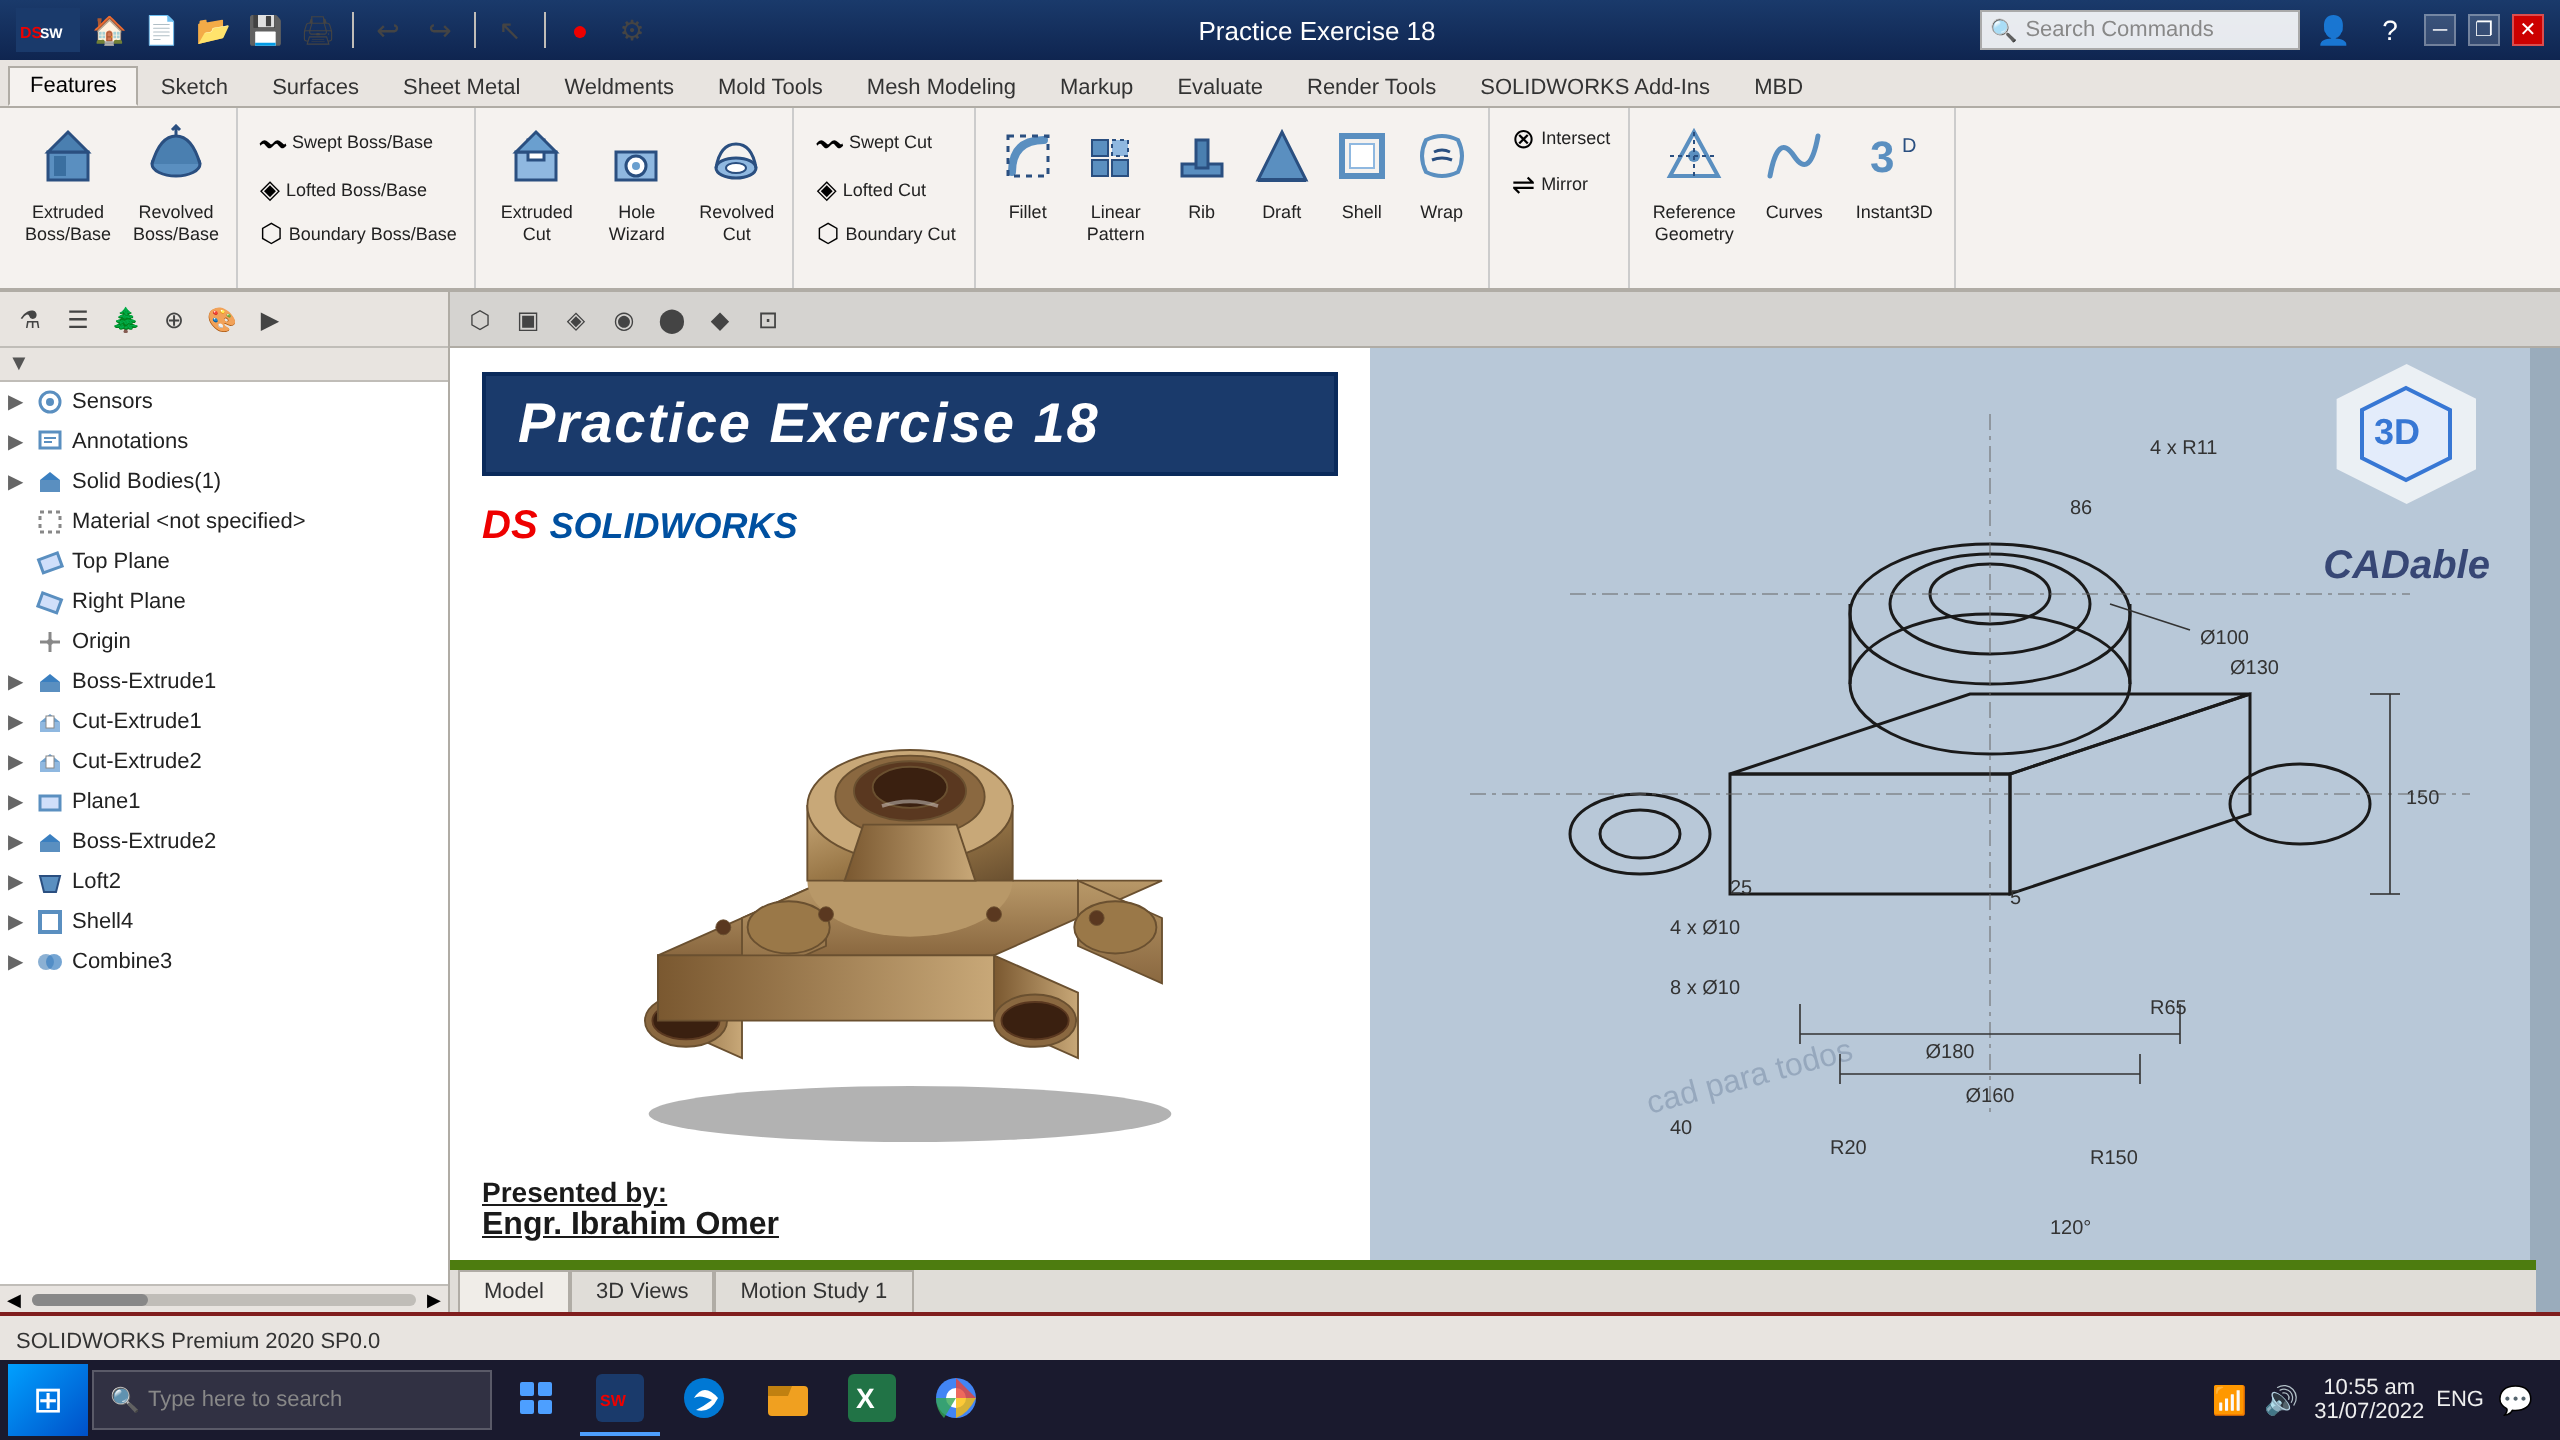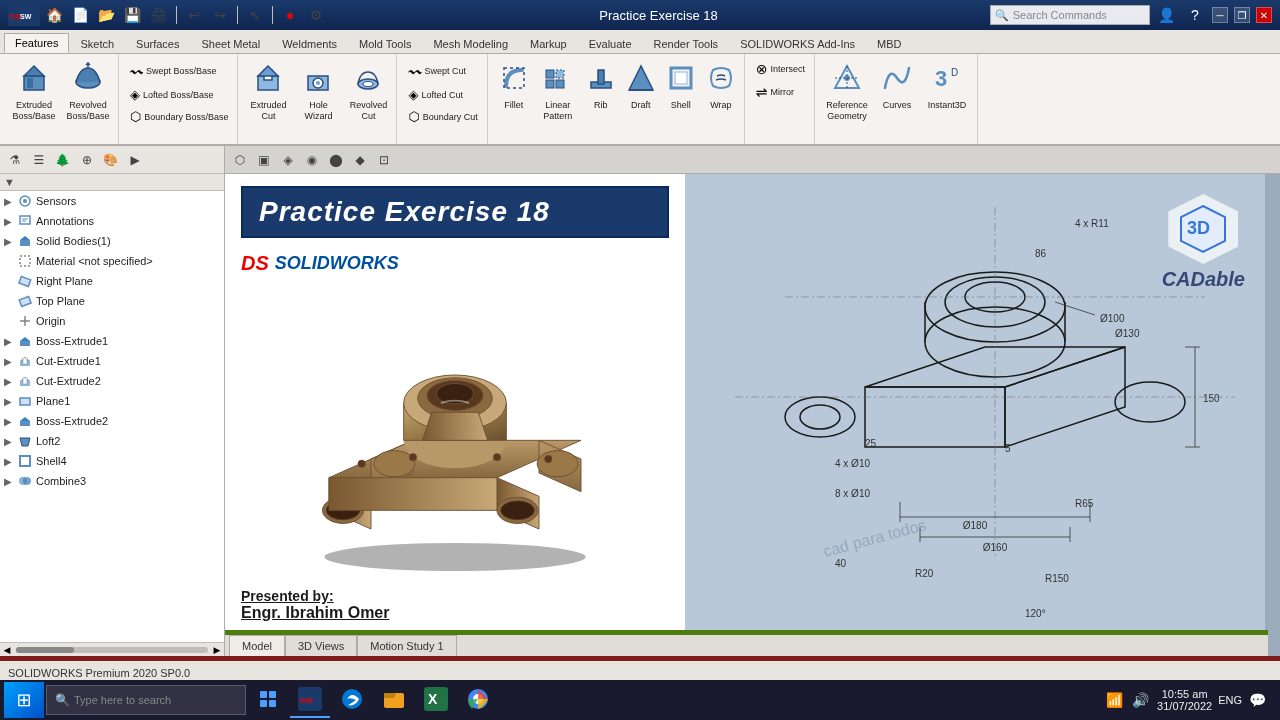--- a/index.html
+++ b/index.html
@@ -58,39 +58,39 @@
 
     
     #drawing-area { position: absolute; top: 0; right: 0; width: 580px; bottom: 0; background: #ccd6e0; overflow: hidden; }
 
     
     #view-tabs { position: absolute; bottom: 0; left: 0; right: 0; height: 26px; background: #e0ddd8; border-top: 1px solid #b0aca5; display: flex; align-items: flex-end; padding: 0 4px; }
     .vtab { height: 22px; padding: 0 12px; display: flex; align-items: center; font-size: 11px; cursor: pointer; border: 1px solid #b0aca5; border-bottom: none; background: #e0ddd8; color: #333; }
     .vtab.active { background: #f0ede8; border-color: #b0aca5; border-bottom: 1px solid #f0ede8; }
 
     
-    #statusbar { height: 28px; background: #e8e4e0; border-top: 5px solid #7f1d1d; display: flex; align-items: center; padding: 0 8px; gap: 8px; font-size: 11px; color: #333; }
+    #statusbar { height: 28px; background: #e8e4e0; border-top: 2px solid #7f1d1d; display: flex; align-items: center; padding: 0 8px; gap: 8px; font-size: 11px; color: #333; }
 
     
     #taskbar { height: 40px; background: #1a1a2e; display: flex; align-items: center; padding: 0 4px; gap: 2px; position: fixed; bottom: 0; left: 0; right: 0; }
     .taskbar-start { width: 40px; height: 36px; background: linear-gradient(135deg, #00a0ff, #0050c8); display: flex; align-items: center; justify-content: center; color: white; font-size: 18px; cursor: pointer; }
     .taskbar-search { flex: 0 0 200px; height: 30px; background: rgba(255,255,255,0.1); border: 1px solid rgba(255,255,255,0.2); display: flex; align-items: center; padding: 0 8px; color: #aaa; font-size: 11px; gap: 4px; }
     .taskbar-apps { display: flex; align-items: center; gap: 2px; flex: 1; }
     .tb-app { width: 40px; height: 36px; display: flex; align-items: center; justify-content: center; cursor: pointer; border-bottom: 2px solid transparent; }
     .tb-app.active { border-bottom: 2px solid #4d9fff; }
     .taskbar-right { display: flex; align-items: center; gap: 6px; color: #eee; font-size: 11px; padding: 0 8px; }
     .tb-icon { width: 20px; height: 20px; display: flex; align-items: center; justify-content: center; font-size: 14px; }
 
     
     ::-webkit-scrollbar { width: 8px; }
     ::-webkit-scrollbar-track { background: #e0ddd8; }
     ::-webkit-scrollbar-thumb { background: #b0aca5; }
 
     
-    .cadable-badge { position: absolute; top: 20px; right: 20px; display: flex; flex-direction: column; align-items: center; gap: 4px; opacity: 0.9; }
+    .cadable-badge { position: absolute; top: 8px; right: 20px; display: flex; flex-direction: column; align-items: center; gap: 20px; opacity: 0.9; }
     .cadable-hex { width: 70px; height: 70px; background: rgba(255,255,255,0.8); clip-path: polygon(50% 0%, 100% 25%, 100% 75%, 50% 100%, 0% 75%, 0% 25%); display: flex; align-items: center; justify-content: center; color: #2a6fd4; font-size: 22px; font-weight: bold; }
     .cadable-text { color: #2a3a6b; font-size: 20px; font-weight: bold; font-style: italic; }
 
     
     .presenter-info { position: absolute; bottom: 40px; left: 20px; color: #1a1a1a; }
     .presenter-info .presented-by { font-size: 14px; font-weight: bold; }
     .presenter-info .presenter-name { font-size: 16px; font-weight: bold; }
 
     
     .model-3d { width: 380px; height: 340px; }
@@ -412,34 +412,34 @@
               </svg>
           </span>
           <span class="tree-label">Material &lt;not specified&gt;</span>
         </div>
 
 
         <div class="tree-item">
           <span class="tree-arrow" style="visibility:hidden;">▶</span>
           <span class="tree-icon">
             <svg width="14" height="14" viewBox="0 0 14 14">
+                <rect x="2" y="4" width="10" height="7" fill="rgba(100,149,237,0.3)" stroke="#5a8fc0" stroke-width="1.5" transform="rotate(-20,7,7)"></rect>
+              </svg>
+          </span>
+          <span class="tree-label">Top Plane</span>
+        </div>
+
+        <div class="tree-item">
+          <span class="tree-arrow" style="visibility:hidden;">▶</span>
+          <span class="tree-icon">
+            <svg width="14" height="14" viewBox="0 0 14 14">
                 <rect x="2" y="4" width="10" height="7" fill="rgba(100,149,237,0.3)" stroke="#5a8fc0" stroke-width="1.5" transform="rotate(20,7,7)"></rect>
               </svg>
           </span>
           <span class="tree-label">Right Plane</span>
-        </div>
-
-        <div class="tree-item">
-          <span class="tree-arrow" style="visibility:hidden;">▶</span>
-          <span class="tree-icon">
-            <svg width="14" height="14" viewBox="0 0 14 14">
-                <rect x="2" y="4" width="10" height="7" fill="rgba(100,149,237,0.3)" stroke="#5a8fc0" stroke-width="1.5" transform="rotate(-20,7,7)"></rect>
-              </svg>
-          </span>
-          <span class="tree-label">Top Plane</span>
         </div>
 
         <div class="tree-item">
           <span class="tree-arrow" style="visibility:hidden;">▶</span>
           <span class="tree-icon">
             <svg width="14" height="14" viewBox="0 0 14 14">
                 <line x1="7" y1="2" x2="7" y2="12" stroke="#888" stroke-width="1.5"></line>
                 <line x1="2" y1="7" x2="12" y2="7" stroke="#888" stroke-width="1.5"></line>
                 <circle cx="7" cy="7" r="1.5" fill="#888"></circle>
               </svg>

